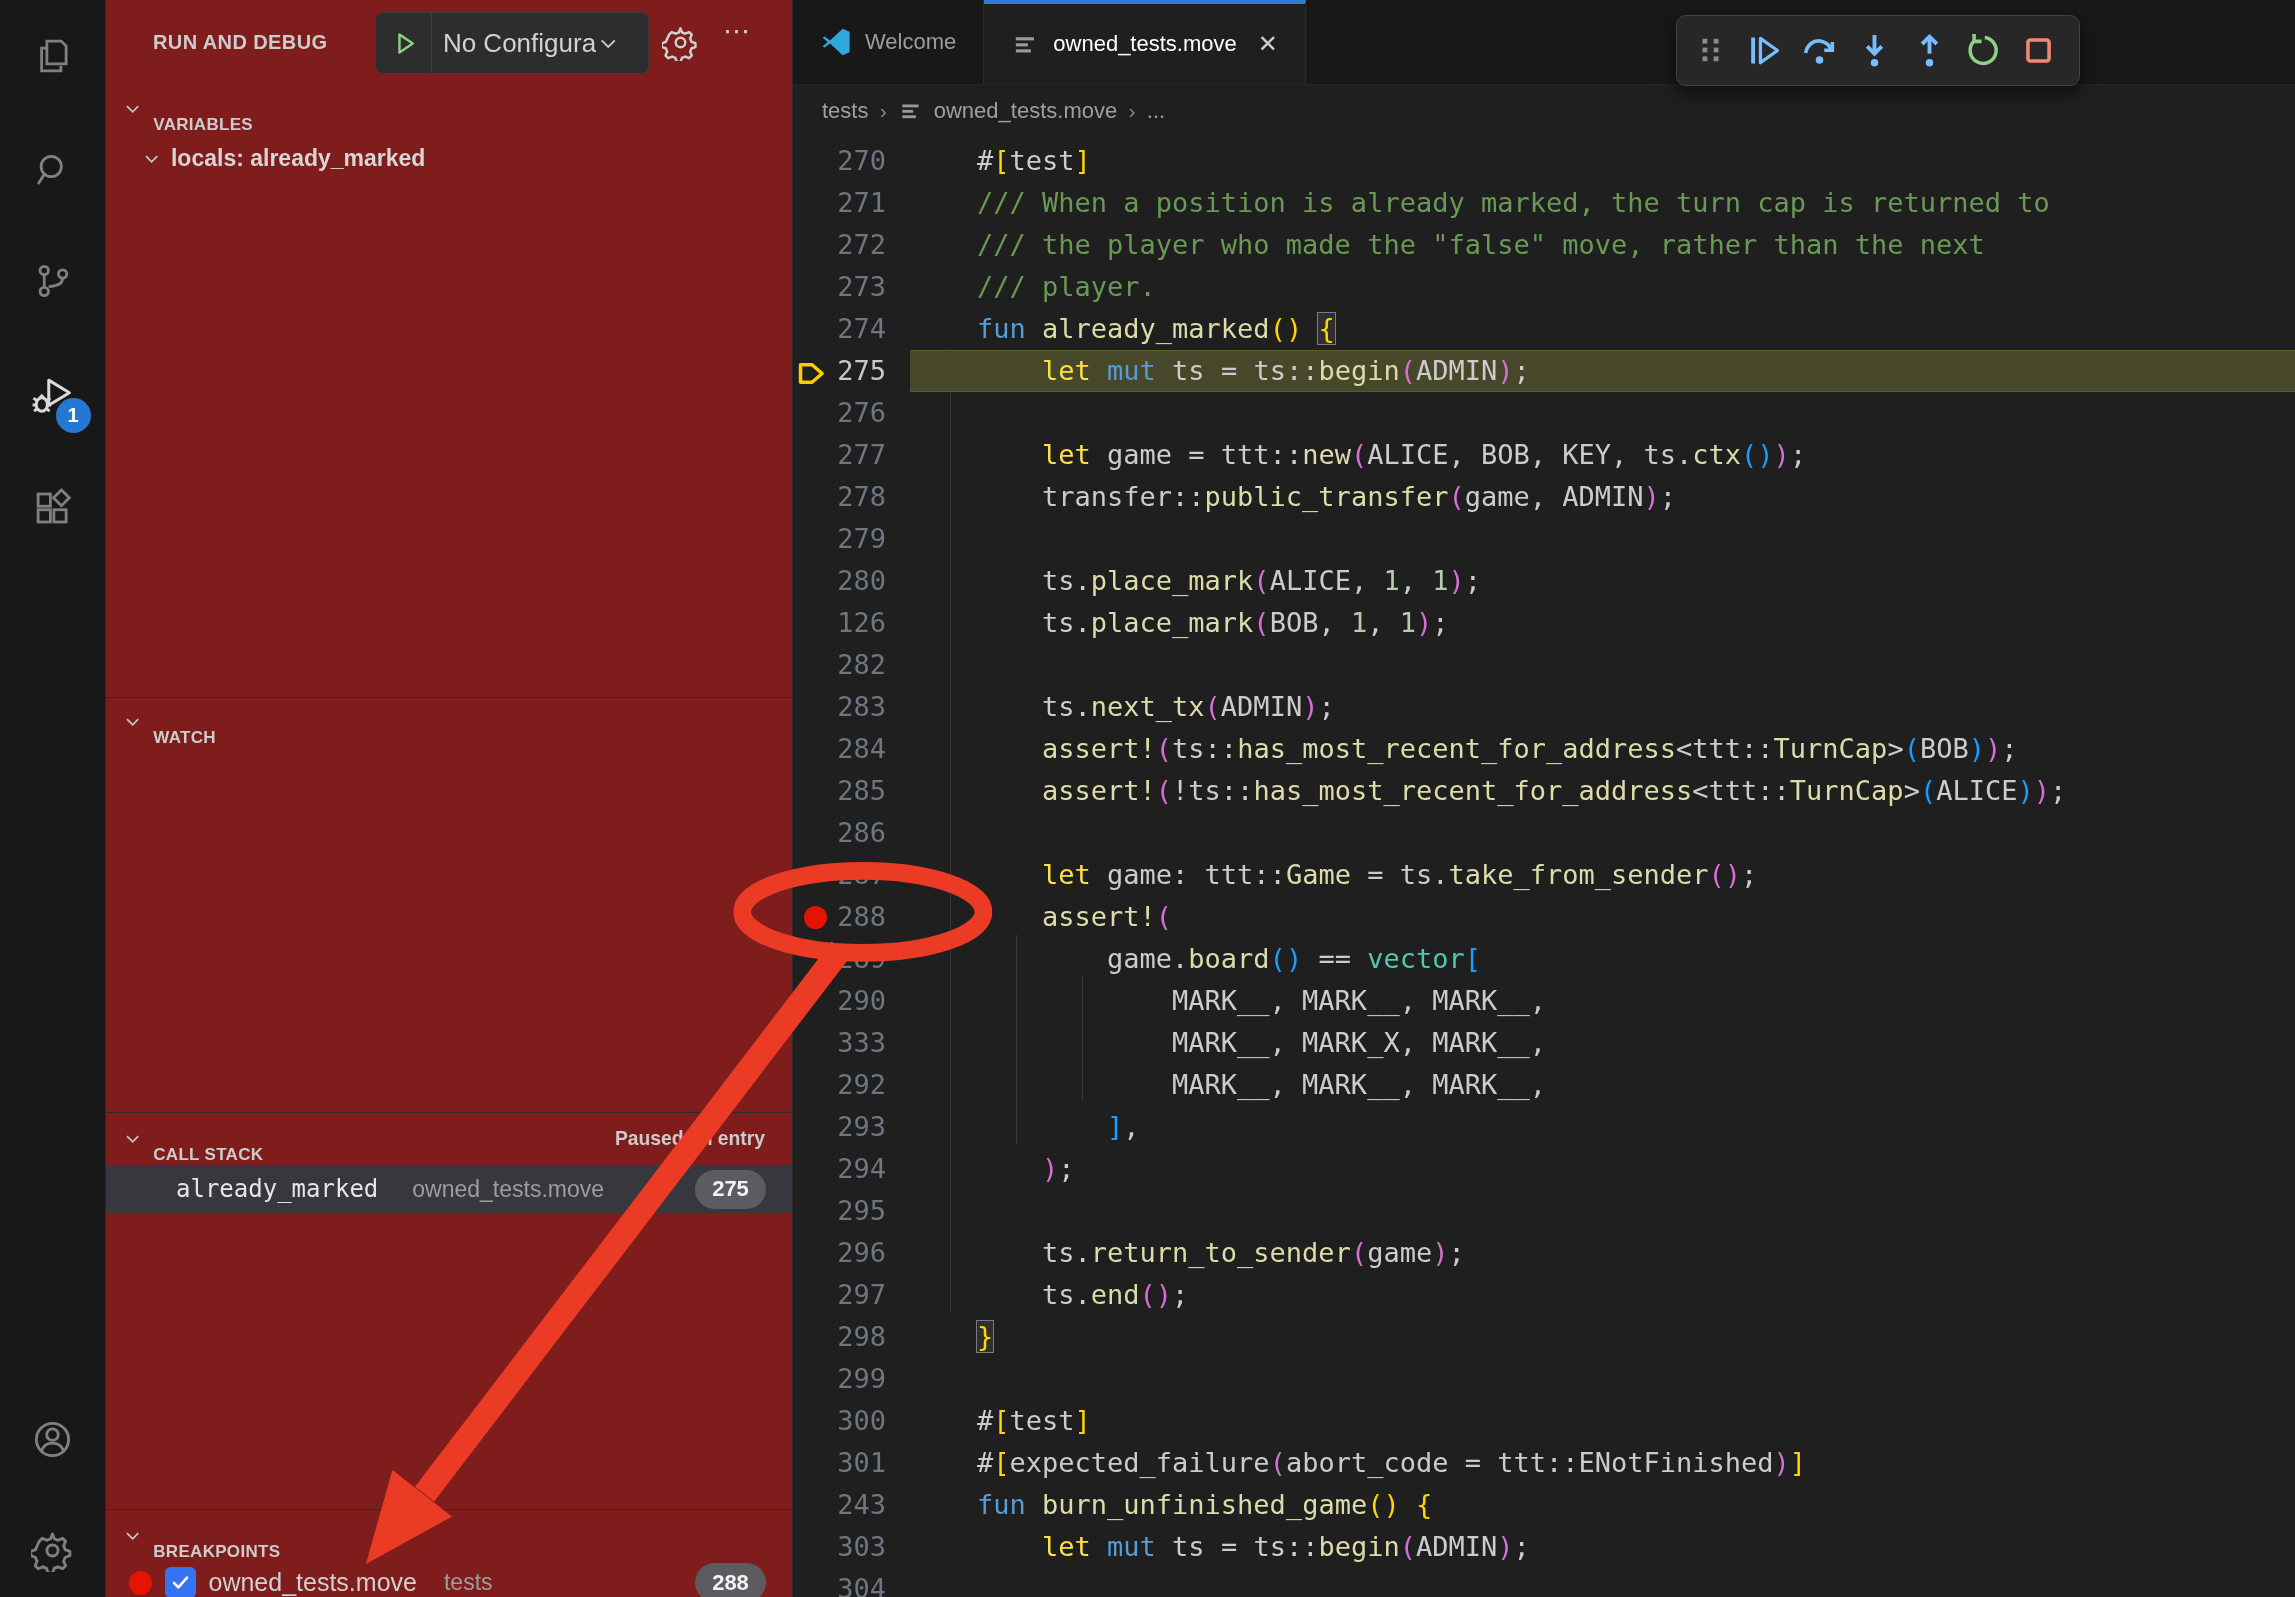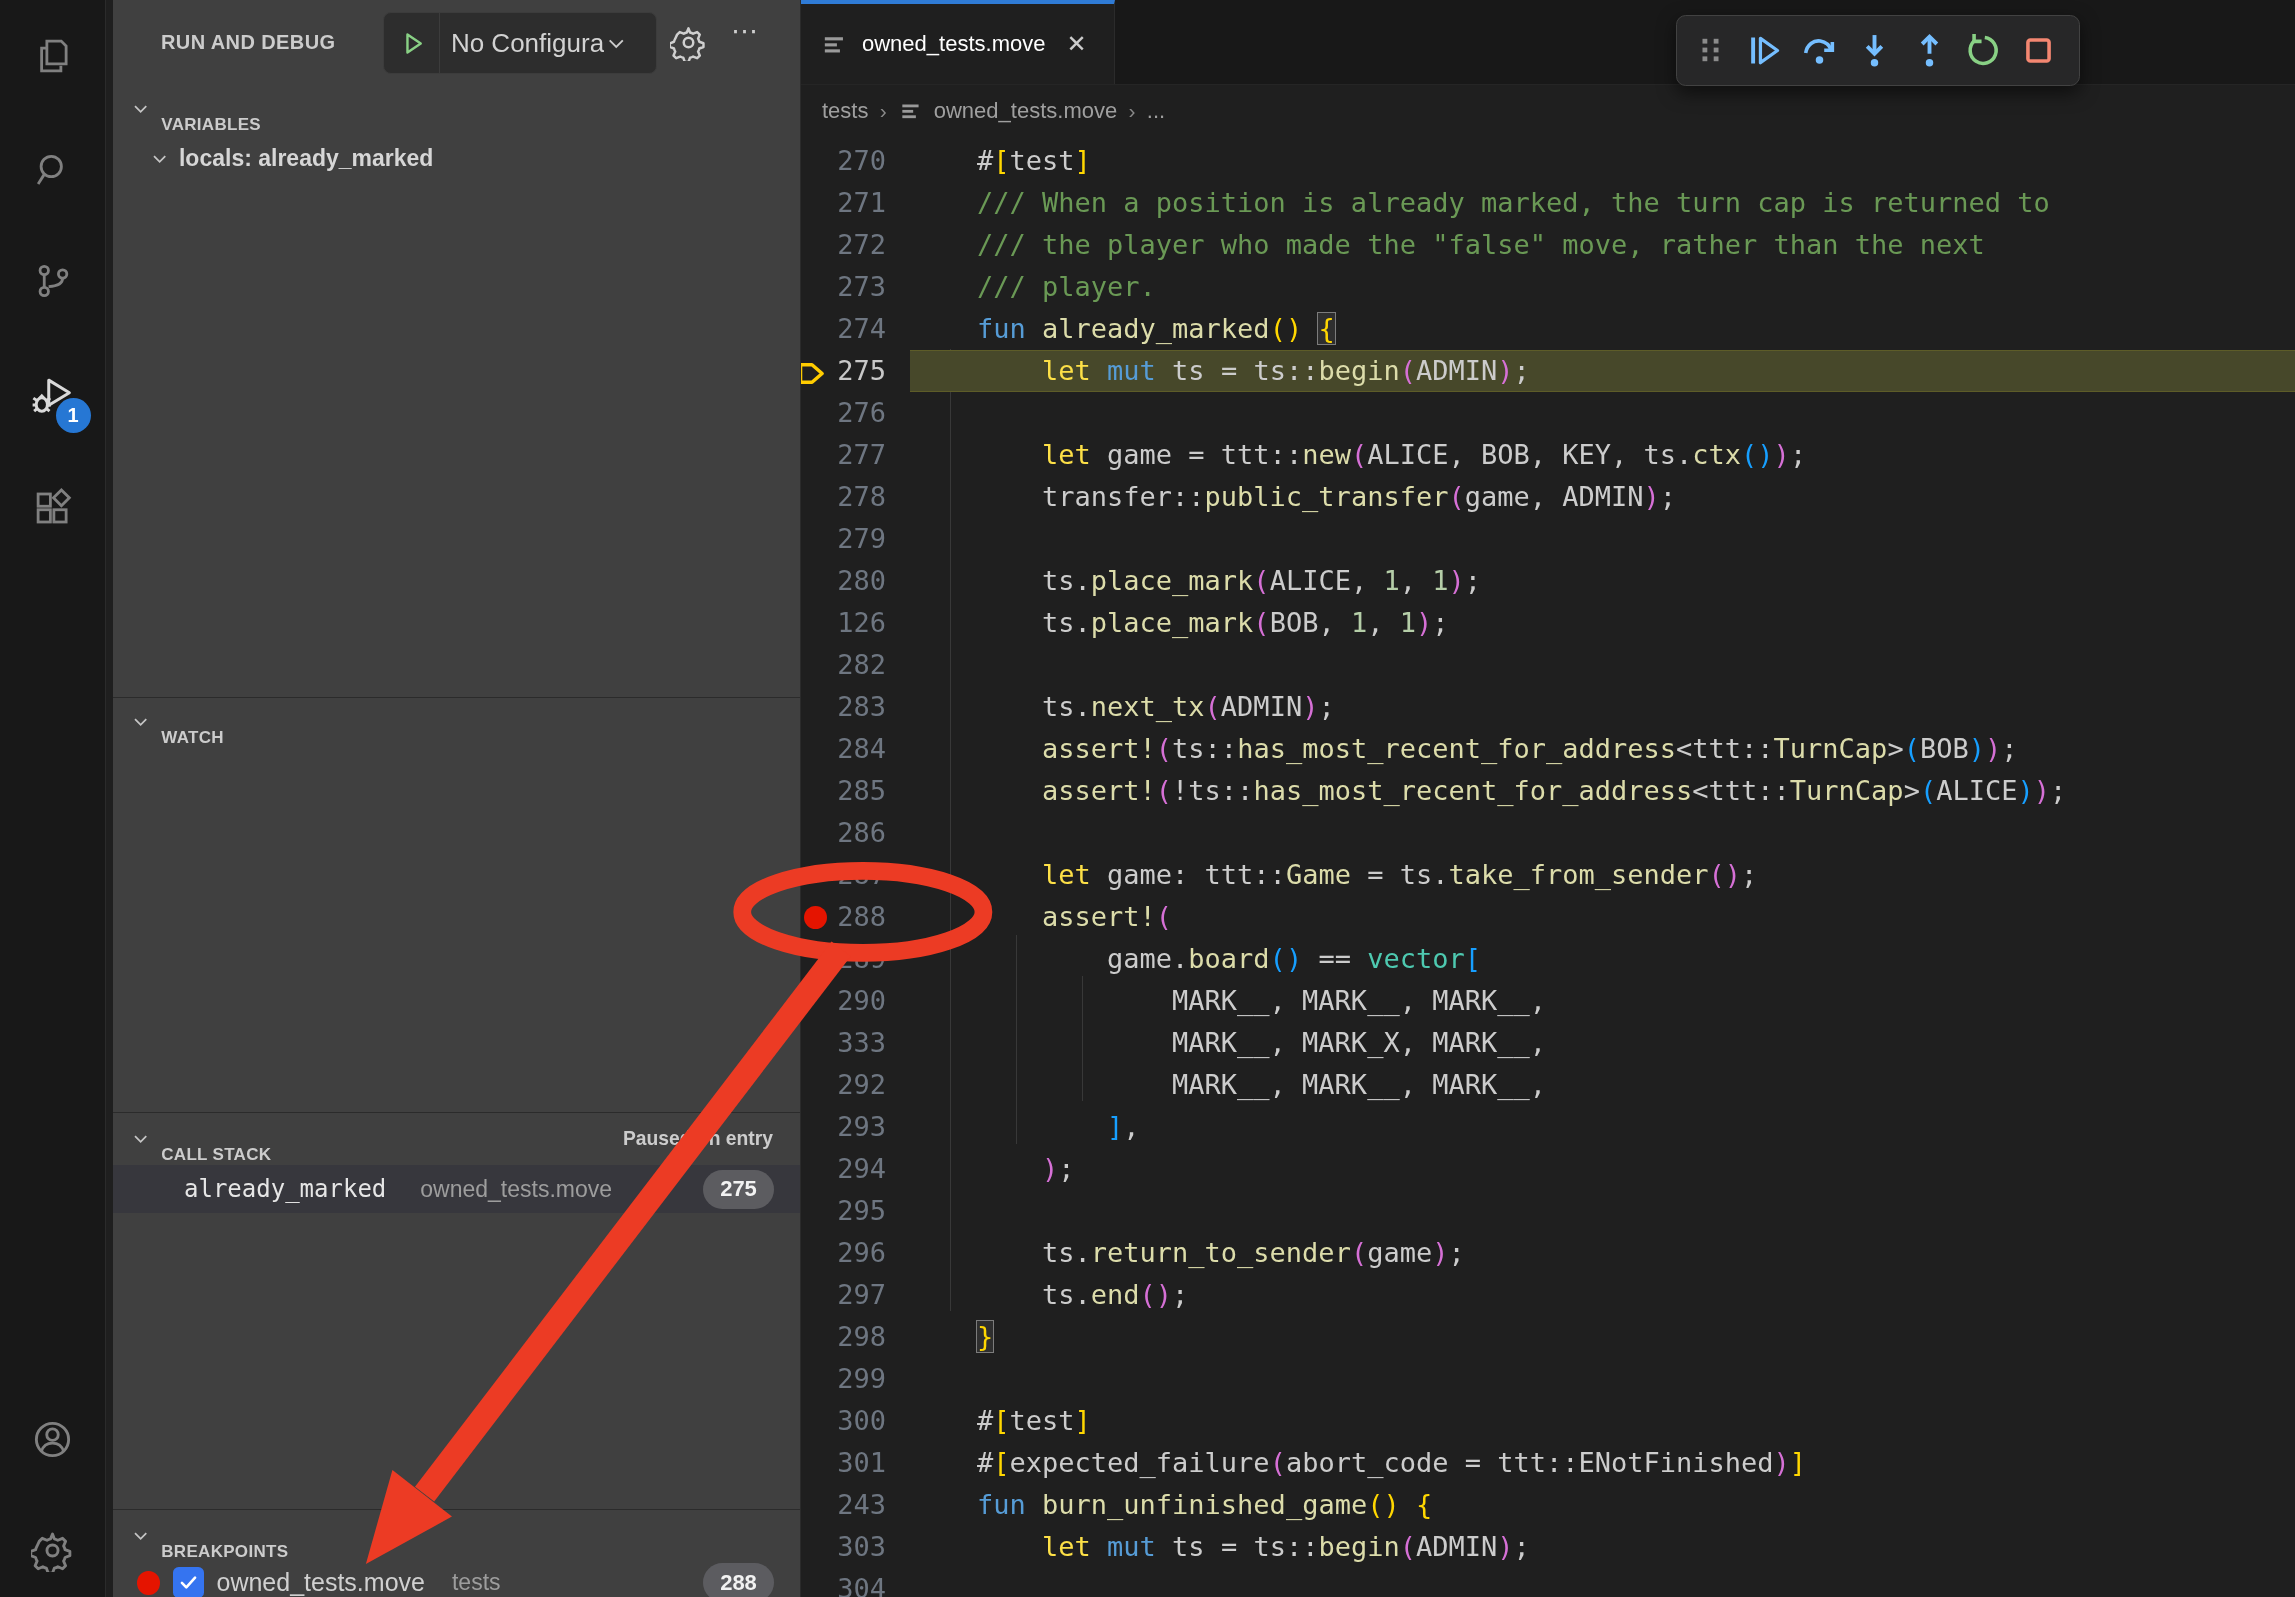--- a/index.html
+++ b/index.html
@@ -9,21 +9,21 @@
   .activitybar{position:absolute;left:0;top:0;width:105px;height:100%;background:#181818;
                border-right:0.8px solid #2b2b2b;z-index:5;}
   .ab-item{position:absolute;left:0;width:105px;height:88px;display:flex;align-items:center;
            justify-content:center;color:#808080;}
   .ab-item.active{color:#d9d9d9;}
   .ab-item svg{stroke:currentColor;fill:none;stroke-width:1.6;}
   .ab-badge{position:absolute;right:14.5px;bottom:6.4px;min-width:35px;height:35px;border-radius:50%;
             background:#2677d4;color:#fff;font-size:20px;font-weight:700;display:flex;
             align-items:center;justify-content:center;}
   
-  .sidebar{position:absolute;left:113px;top:0;width:687px;height:100%;background:#404040;
+  .sidebar{position:absolute;left:105px;top:0;width:687px;height:100%;background:#7f1d1d;
            border-right:0.8px solid #2b2b2b;z-index:4;}
   .sb-header{position:absolute;left:0;top:0;width:100%;height:84px;display:flex;align-items:center;}
   .sb-title{margin-left:48px;font-size:20px;font-weight:600;letter-spacing:0.4px;color:#cccccc;white-space:nowrap;}
   .config-select{position:absolute;left:270px;top:12px;width:272px;height:60px;background:#2d2d2d;
                  border:0.8px solid #3c3c3c;border-radius:8px;display:flex;align-items:center;cursor:pointer;}
   .cfg-play{margin-left:14.5px;flex:none;}
   .cfg-div{width:0.8px;height:60px;background:#3c3c3c;margin-left:11.3px;}
   .cfg-label{margin-left:11.3px;font-size:26px;color:#d2d2d2;max-width:153px;overflow:hidden;white-space:nowrap;}
   .cfg-chev{margin-left:1.6px;color:#cccccc;}
   .sb-gear{position:absolute;left:557px;top:24px;color:#cfcfcf;}
@@ -220,20 +220,28 @@
           </svg>
       </span>
       <span class="bp-file">owned_tests.move</span>
       <span class="bp-dir">tests</span>
       <span class="pill">288</span>
     </div>
   </aside>
 
   <main class="editor">
     <div class="tabbar">
+      <div class="tab">
+        <span class="ticon">
+          <svg width="32" height="32" viewBox="0 0 24 24">
+              <path d="M17 2 7.5 10.8 3.5 7.8 1.8 8.7 5.8 12 1.8 15.3 3.5 16.2 7.5 13.2 17 22 22.2 19.6 V4.4 Z" fill="#2fa8e0"></path>
+            </svg>
+        </span>
+        <span>Welcome</span>
+      </div>
       <div class="tab active">
         <span class="ticon">
           <svg width="29" height="29" viewBox="0 0 24 24">
               <g fill="#9a9a9a">
                 <rect x="4" y="6" width="15" height="2.6"></rect>
                 <rect x="4" y="11" width="10" height="2.6"></rect>
                 <rect x="4" y="16" width="12.5" height="2.6"></rect>
               </g>
             </svg>
         </span>

